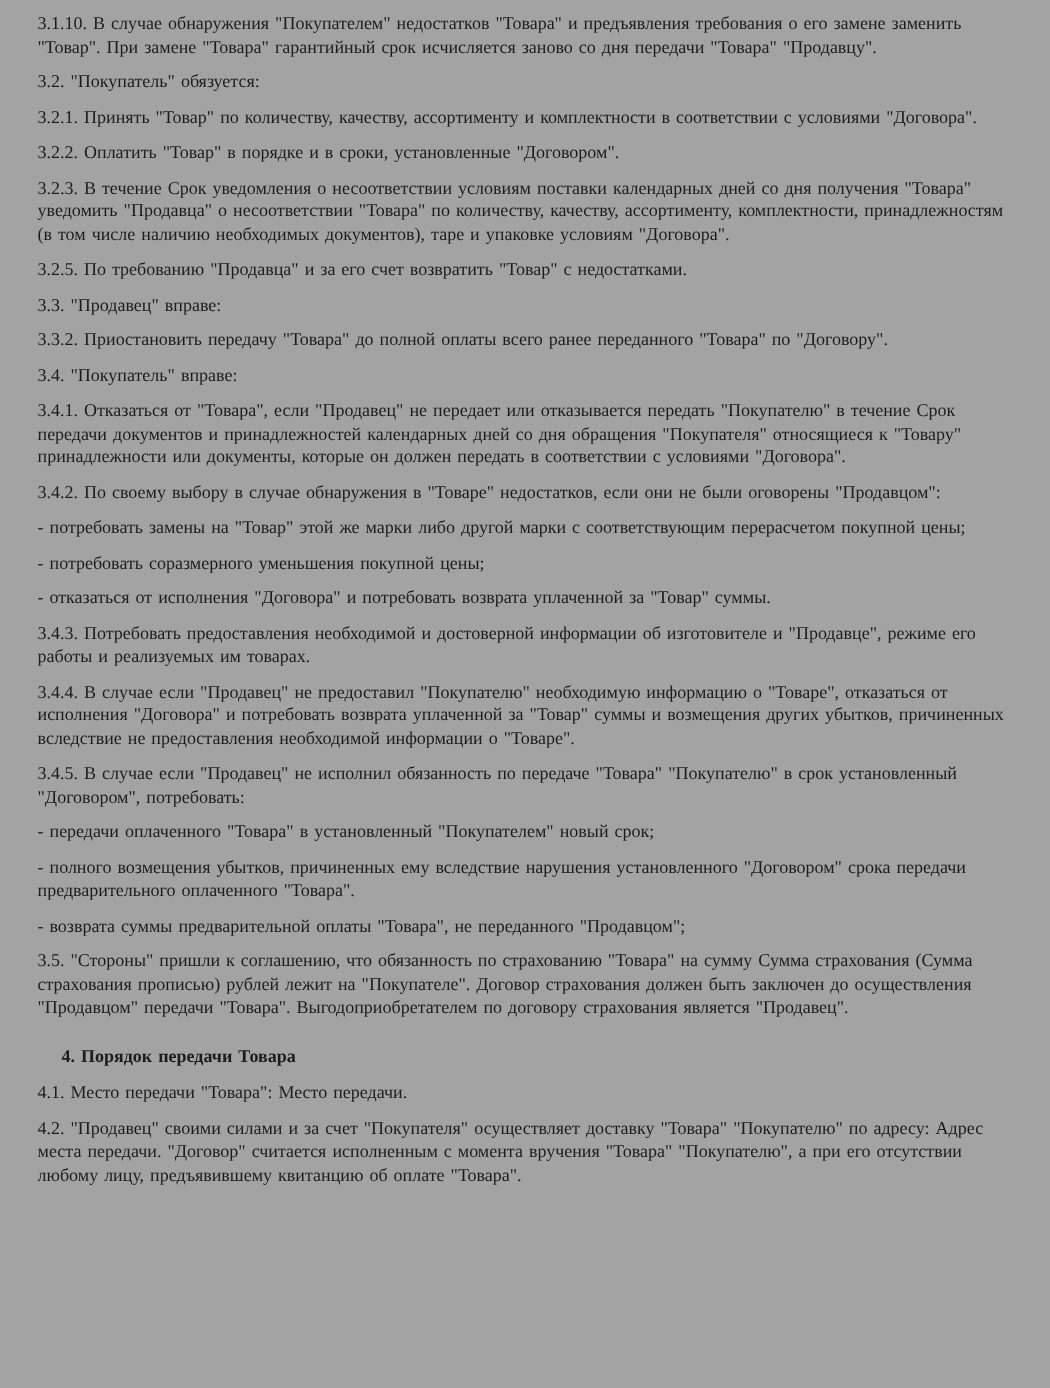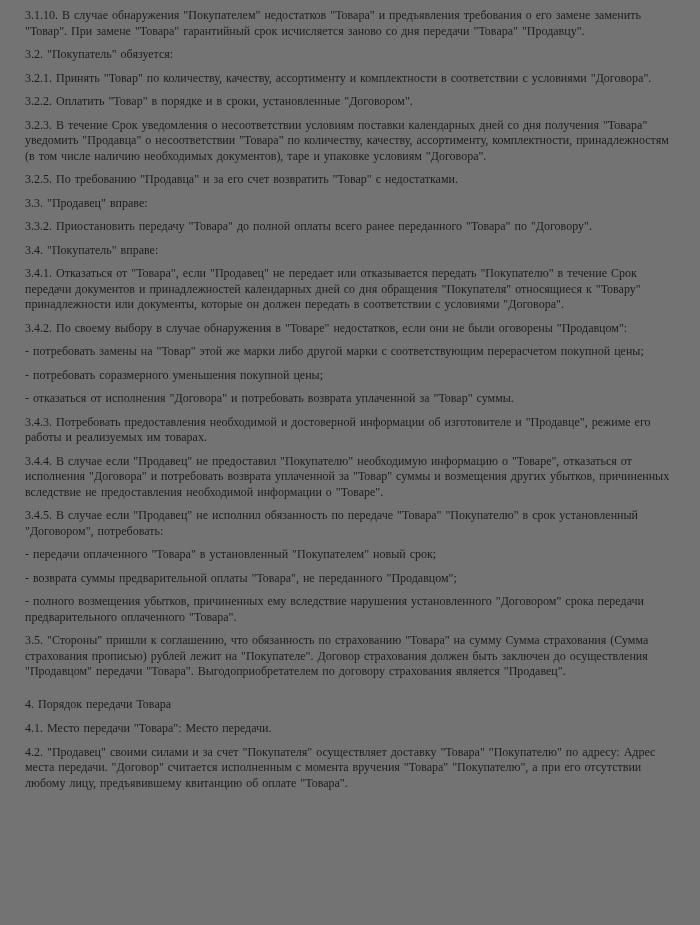--- a/index.html
+++ b/index.html
@@ -3,38 +3,39 @@
 <meta charset="utf-8">
 <style>
   html, body {
     margin: 0;
     padding: 0;
     background: #ffffff;
   }
   .page {
     width: 700px;
     height: 925px;
-    background: #737373;
+    background: #a3a3a3;
     box-sizing: border-box;
     padding: 8px 22px 10px 25px;
     overflow: hidden;
     font-family: "Liberation Serif", "DejaVu Serif", serif;
     color: #1c1c1c;
   }
   .doc p {
     margin: 0 0 8px 0;
     font-size: 12px;
     line-height: 15.5px;
     text-align: left;
     word-spacing: 1px;
   }
   .doc p.heading {
-    font-weight: normal;
+    font-weight: bold;
     margin-top: 17px;
     margin-bottom: 9px;
+    margin-left: 16px;
   }
 </style>
 </head>
 <body>
 
 <div class="page">
   <div class="doc" id="doc-content">
       <p class="body">3.1.10. В случае обнаружения "Покупателем" недостатков "Товара" и предъявления требования о его замене заменить "Товар". При замене "Товара" гарантийный срок исчисляется заново со дня передачи "Товара" "Продавцу".</p>
       <p class="body">3.2. "Покупатель" обязуется:</p>
       <p class="body">3.2.1. Принять "Товар" по количеству, качеству, ассортименту и комплектности в соответствии с условиями "Договора".</p>
@@ -46,20 +47,20 @@
       <p class="body">3.4. "Покупатель" вправе:</p>
       <p class="body">3.4.1. Отказаться от "Товара", если "Продавец" не передает или отказывается передать "Покупателю" в течение Срок передачи документов и принадлежностей календарных дней со дня обращения "Покупателя" относящиеся к "Товару" принадлежности или документы, которые он должен передать в соответствии с условиями "Договора".</p>
       <p class="body">3.4.2. По своему выбору в случае обнаружения в "Товаре" недостатков, если они не были оговорены "Продавцом":</p>
       <p class="body">- потребовать замены на "Товар" этой же марки либо другой марки с соответствующим перерасчетом покупной цены;</p>
       <p class="body">- потребовать соразмерного уменьшения покупной цены;</p>
       <p class="body">- отказаться от исполнения "Договора" и потребовать возврата уплаченной за "Товар" суммы.</p>
       <p class="body">3.4.3. Потребовать предоставления необходимой и достоверной информации об изготовителе и "Продавце", режиме его работы и реализуемых им товарах.</p>
       <p class="body">3.4.4. В случае если "Продавец" не предоставил "Покупателю" необходимую информацию о "Товаре", отказаться от исполнения "Договора" и потребовать возврата уплаченной за "Товар" суммы и возмещения других убытков, причиненных вследствие не предоставления необходимой информации о "Товаре".</p>
       <p class="body">3.4.5. В случае если "Продавец" не исполнил обязанность по передаче "Товара" "Покупателю" в срок установленный "Договором", потребовать:</p>
       <p class="body">- передачи оплаченного "Товара" в установленный "Покупателем" новый срок;</p>
+      <p class="body">- полного возмещения убытков, причиненных ему вследствие нарушения установленного "Договором" срока передачи предварительного оплаченного "Товара".</p>
       <p class="body">- возврата суммы предварительной оплаты "Товара", не переданного "Продавцом";</p>
-      <p class="body">- полного возмещения убытков, причиненных ему вследствие нарушения установленного "Договором" срока передачи предварительного оплаченного "Товара".</p>
       <p class="body">3.5. "Стороны" пришли к соглашению, что обязанность по страхованию "Товара" на сумму Сумма страхования (Сумма страхования прописью) рублей лежит на "Покупателе". Договор страхования должен быть заключен до осуществления "Продавцом" передачи "Товара". Выгодоприобретателем по договору страхования является "Продавец".</p>
       <p class="heading">4. Порядок передачи Товара</p>
       <p class="body">4.1. Место передачи "Товара": Место передачи.</p>
       <p class="body">4.2. "Продавец" своими силами и за счет "Покупателя" осуществляет доставку "Товара" "Покупателю" по адресу: Адрес места передачи. "Договор" считается исполненным с момента вручения "Товара" "Покупателю", а при его отсутствии любому лицу, предъявившему квитанцию об оплате "Товара".</p>
     </div>
 </div>
 
 </body></html>

